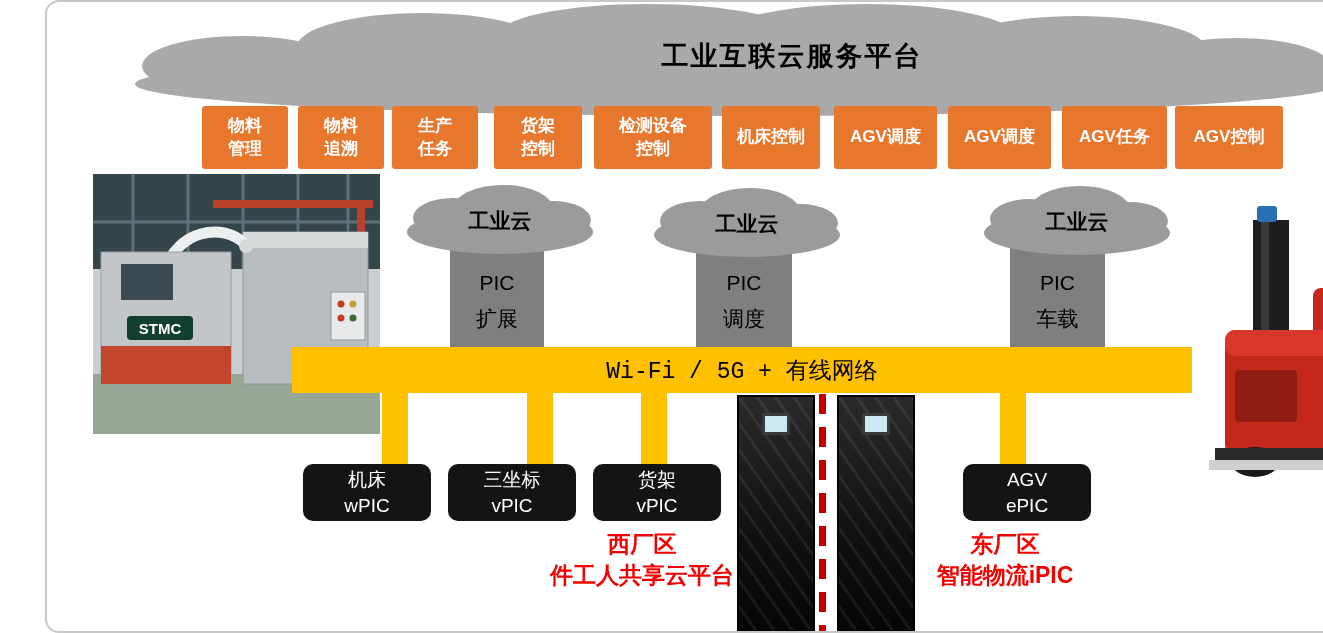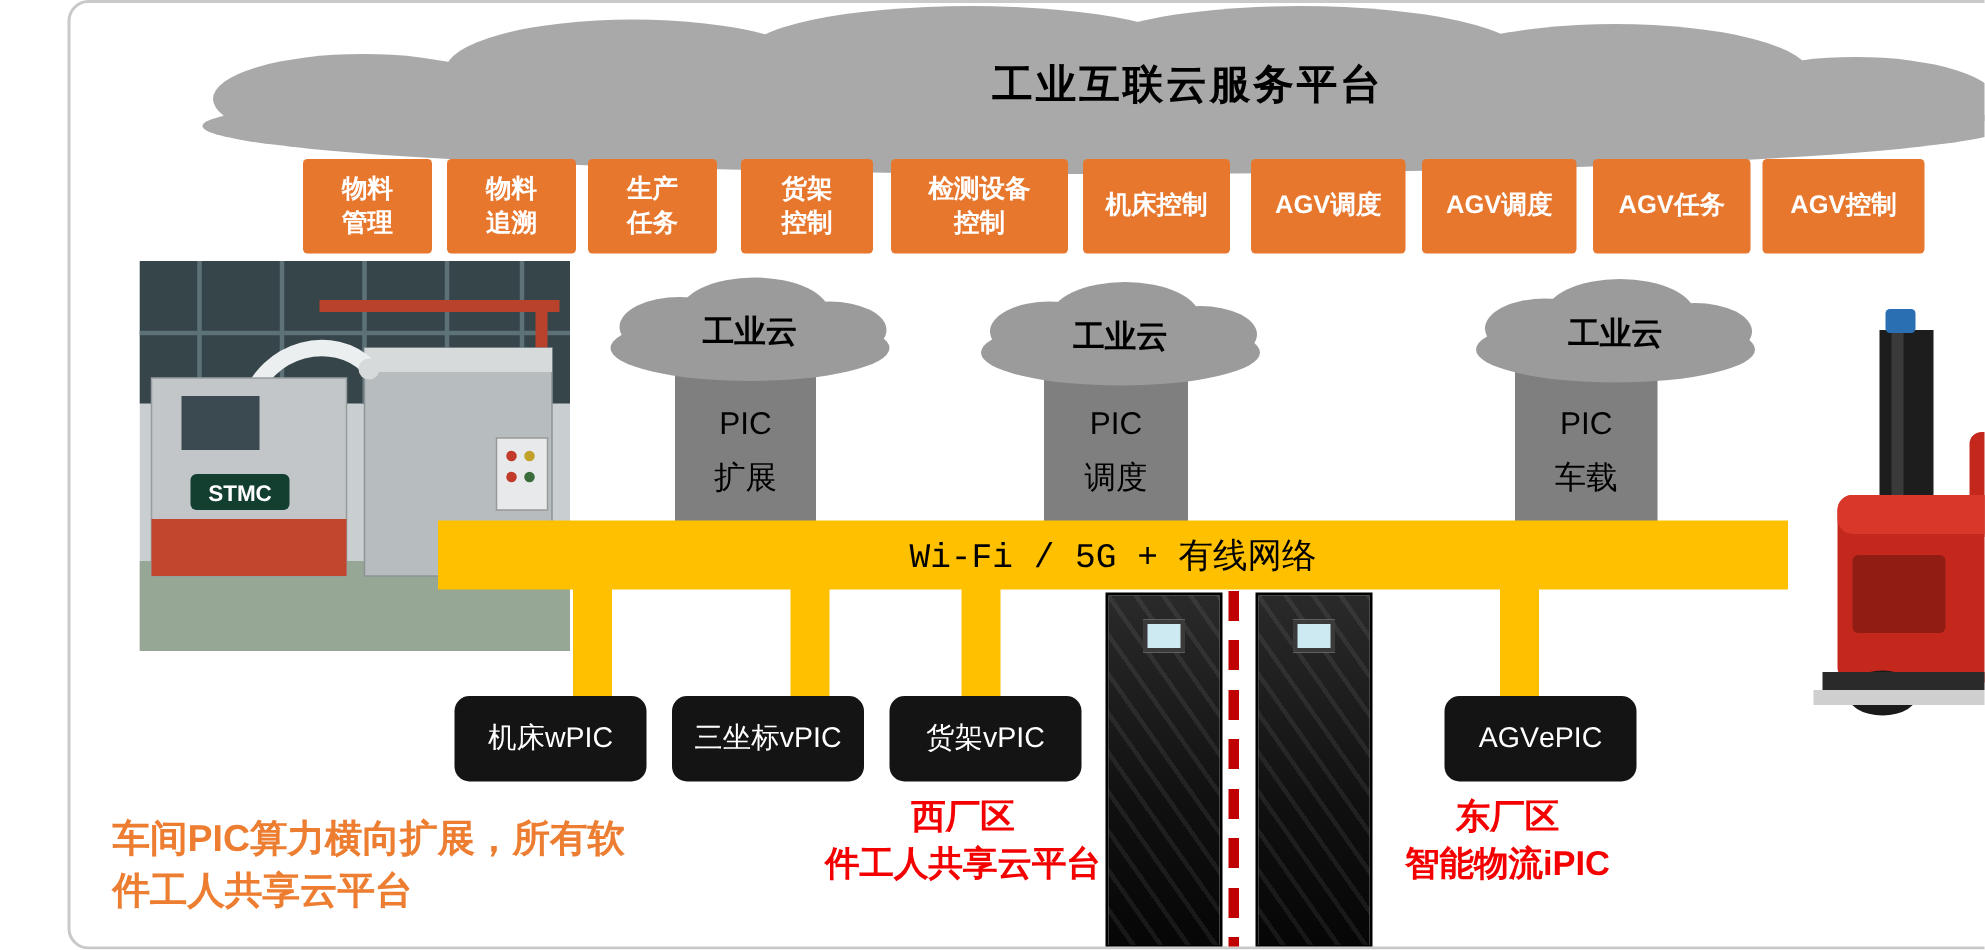--- a/index.html
+++ b/index.html
@@ -23,21 +23,21 @@
   .mini-cloud-label { position: absolute; left: 0; top: 25px; width: 100%; text-align: center;
                       font-size: 21px; font-weight: bold; color: #000; }
 
   .net-bar { position: absolute; left: 245px; top: 345px; width: 900px; height: 46px; background: #FFC000;
              display: flex; align-items: center; justify-content: center; z-index: 6; }
   .net-label { font-size: 23px; color: #000; font-family: Liberation Mono, monospace; }
 
   .connector { position: absolute; top: 390px; width: 26px; height: 73px; background: #FFC000; z-index: 5; }
 
   .edge-box { position: absolute; top: 462px; width: 128px; height: 57px; background: #141414;
-              border-radius: 10px; color: #fff; display: flex; align-items: center;
+              border-radius: 10px; color: #fff; display: flex; flex-direction: column; align-items: center;
               justify-content: center; font-size: 19px; line-height: 1.35; z-index: 6; }
 
   .zone-label { position: absolute; top: 527px; width: 240px; text-align: center; color: #F40000;
                 font-weight: bold; font-size: 23px; line-height: 1.35; white-space: pre-line; z-index: 7; }
 
   .note { position: absolute; left: 28px; top: 540px; width: 440px; color: #ED7D31; font-weight: bold;
           font-size: 25px; line-height: 1.4; white-space: pre-line; z-index: 7; }
 
   .rack { position: absolute; top: 393px; width: 78px; height: 237px;
           background: linear-gradient(180deg, #2a2a2a, #101010 60%, #060606);
@@ -209,16 +209,14 @@
   <div class="edge-box" style="left:916px">
     <span>AGV</span>
     <span>ePIC</span>
   </div>
 
   <div class="zone-label" style="left:475px">西厂区
 件工人共享云平台</div>
   <div class="zone-label" style="left:838px">东厂区
 智能物流iPIC</div>
 
-  <div class="note">车间PIC算力横向扩展，所有软
-件工人共享云平台</div>
 
 </div>
 
 </body></html>

